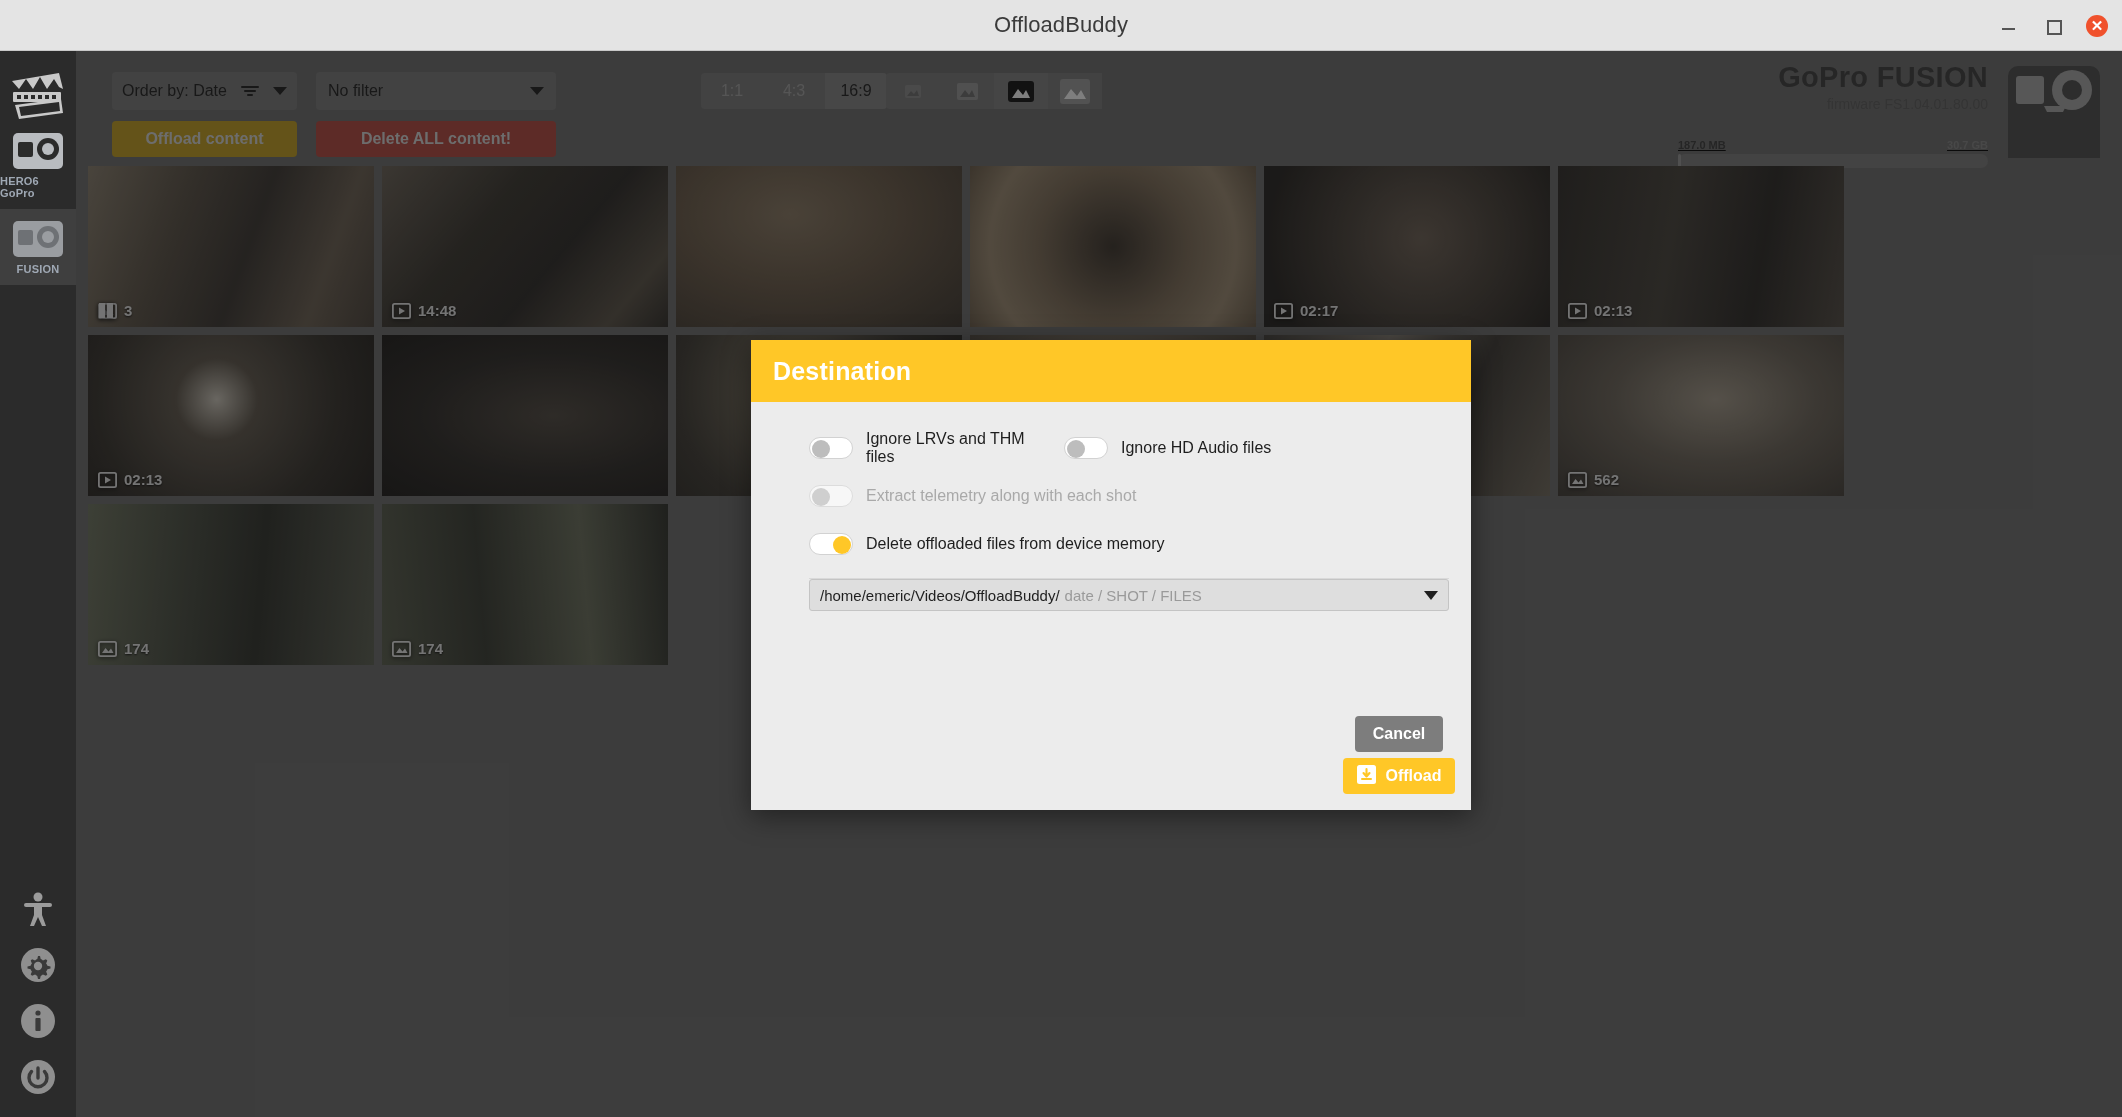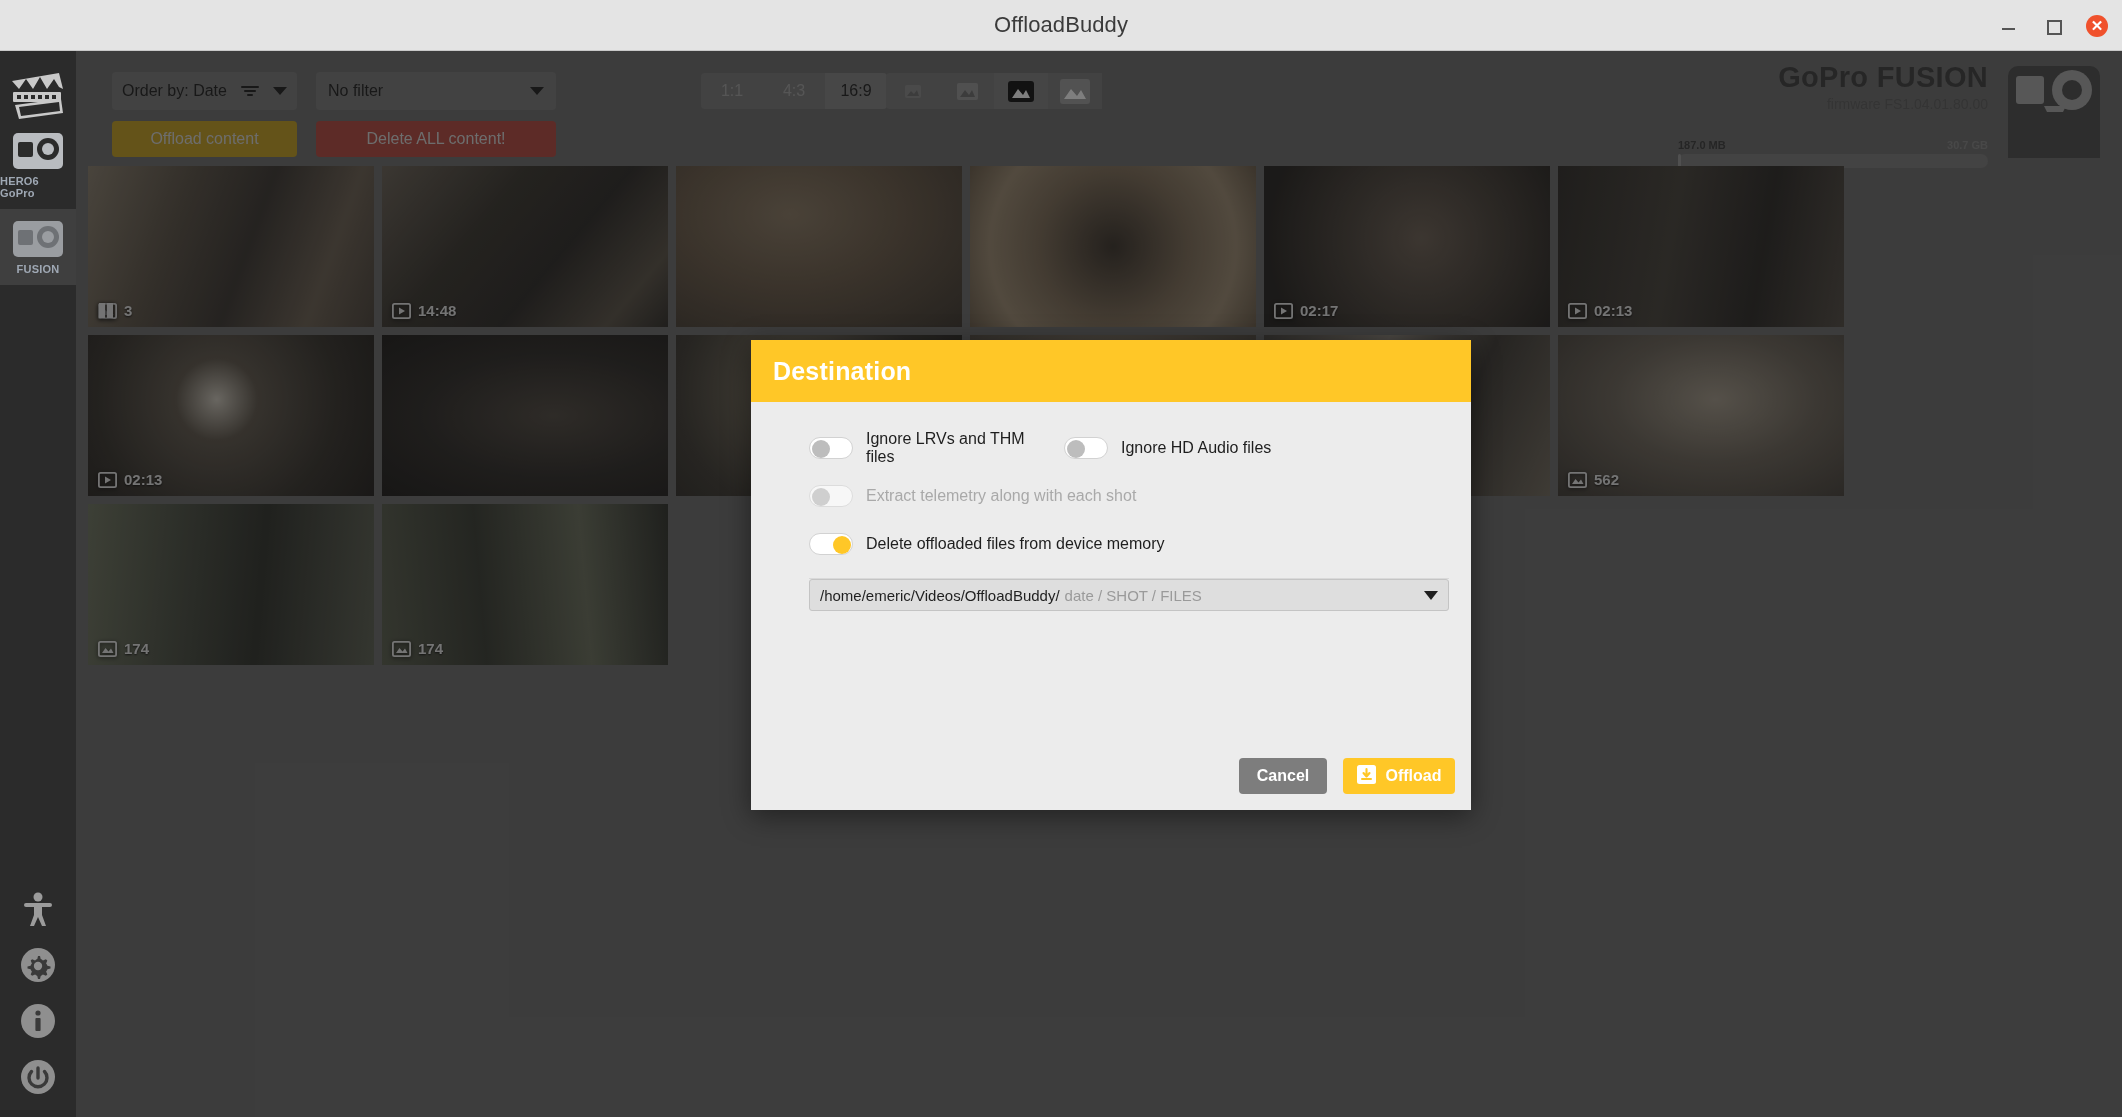--- a/index.html
+++ b/index.html
@@ -92,31 +92,31 @@
     width: 54px; height: 36px; display: flex; align-items: center; justify-content: center;
     background: #7b7b7b; cursor: pointer;
   }
   .size-btn.s1 { border-radius: 4px 0 0 4px; }
   .size-btn.sel { background: #828282; }
   .size-btn svg { display:block; }
 
   .tb-action {
     position: absolute; top: 70px; height: 36px; border-radius: 4px;
     display: flex; align-items: center; justify-content: center;
-    font-size: 16px; font-weight: normal; color: #d9d9d9; cursor: pointer;
+    font-size: 16px; font-weight: bold; color: #d9d9d9; cursor: pointer;
   }
   #offload-content-btn { left: 36px; width: 185px; background: #c5a01f; }
   #delete-all-btn { left: 240px; width: 240px; background: #b5483f; }
 
   
   #device-panel { position: absolute; right: 22px; top: 10px; width: 430px; height: 100px; }
   #device-text { position: absolute; right: 112px; top: 0; text-align: right; width: 310px; }
   #device-name { font-size: 29px; font-weight: bold; color: #3d3d3d; letter-spacing: .3px; }
   #device-firmware { font-size: 14px; color: #5b5b5b; margin-top: 2px; }
-  #storage-bar-wrap { position: absolute; right: 112px; top: 78px; width: 310px; }
+  #storage-bar-wrap { position: absolute; right: 112px; top: 78px; width: 310px; text-decoration: underline; }
   #storage-labels { display: flex; justify-content: space-between; font-size: 11px; font-weight: bold; }
   #storage-used { color: #3a3a3a; }
   #storage-total { color: #878787; }
   #storage-track { margin-top: 3px; height: 14px; background: #7c7c7c; border-radius: 7px; }
   #device-icon { position: absolute; right: 0; top: 5px; width: 92px; height: 92px; }
 
   
   #grid {
     position: absolute; left: 12px; top: 115px; width: 2030px;
     display: flex; flex-wrap: wrap; gap: 8px;
@@ -167,21 +167,21 @@
   #dest-select {
     height: 32px; background: #dedede; border: 1px solid #c4c4c4; border-radius: 3px;
     display: flex; align-items: center; padding: 0 10px; font-size: 15px; cursor: pointer;
   }
   #dest-path { color: #1f1f1f; }
   #dest-pattern { color: #9a9a9a; margin-left: 5px; flex: 1 1 auto; }
   #dest-caret { width: 0; height: 0; border-left: 7px solid transparent; border-right: 7px solid transparent;
                 border-top: 9px solid #1f1f1f; }
 
   #modal-footer {
-    position: absolute; right: 16px; bottom: 16px; display: flex; gap: 16px; align-items: center;
+    position: absolute; right: 16px; bottom: 16px; display: flex; gap: 6px; align-items: center; flex-direction: column;
   }
   .mbtn {
     height: 36px; border-radius: 4px; display: flex; align-items: center; justify-content: center;
     font-size: 16px; font-weight: bold; color: #fff; cursor: pointer; padding: 0 22px; gap: 10px;
   }
   #cancel-btn { background: #7d7d7d; width: 88px; }
   #offload-btn { background: #ffc727; width: 112px; }
 </style>
 </head>
 <body>

